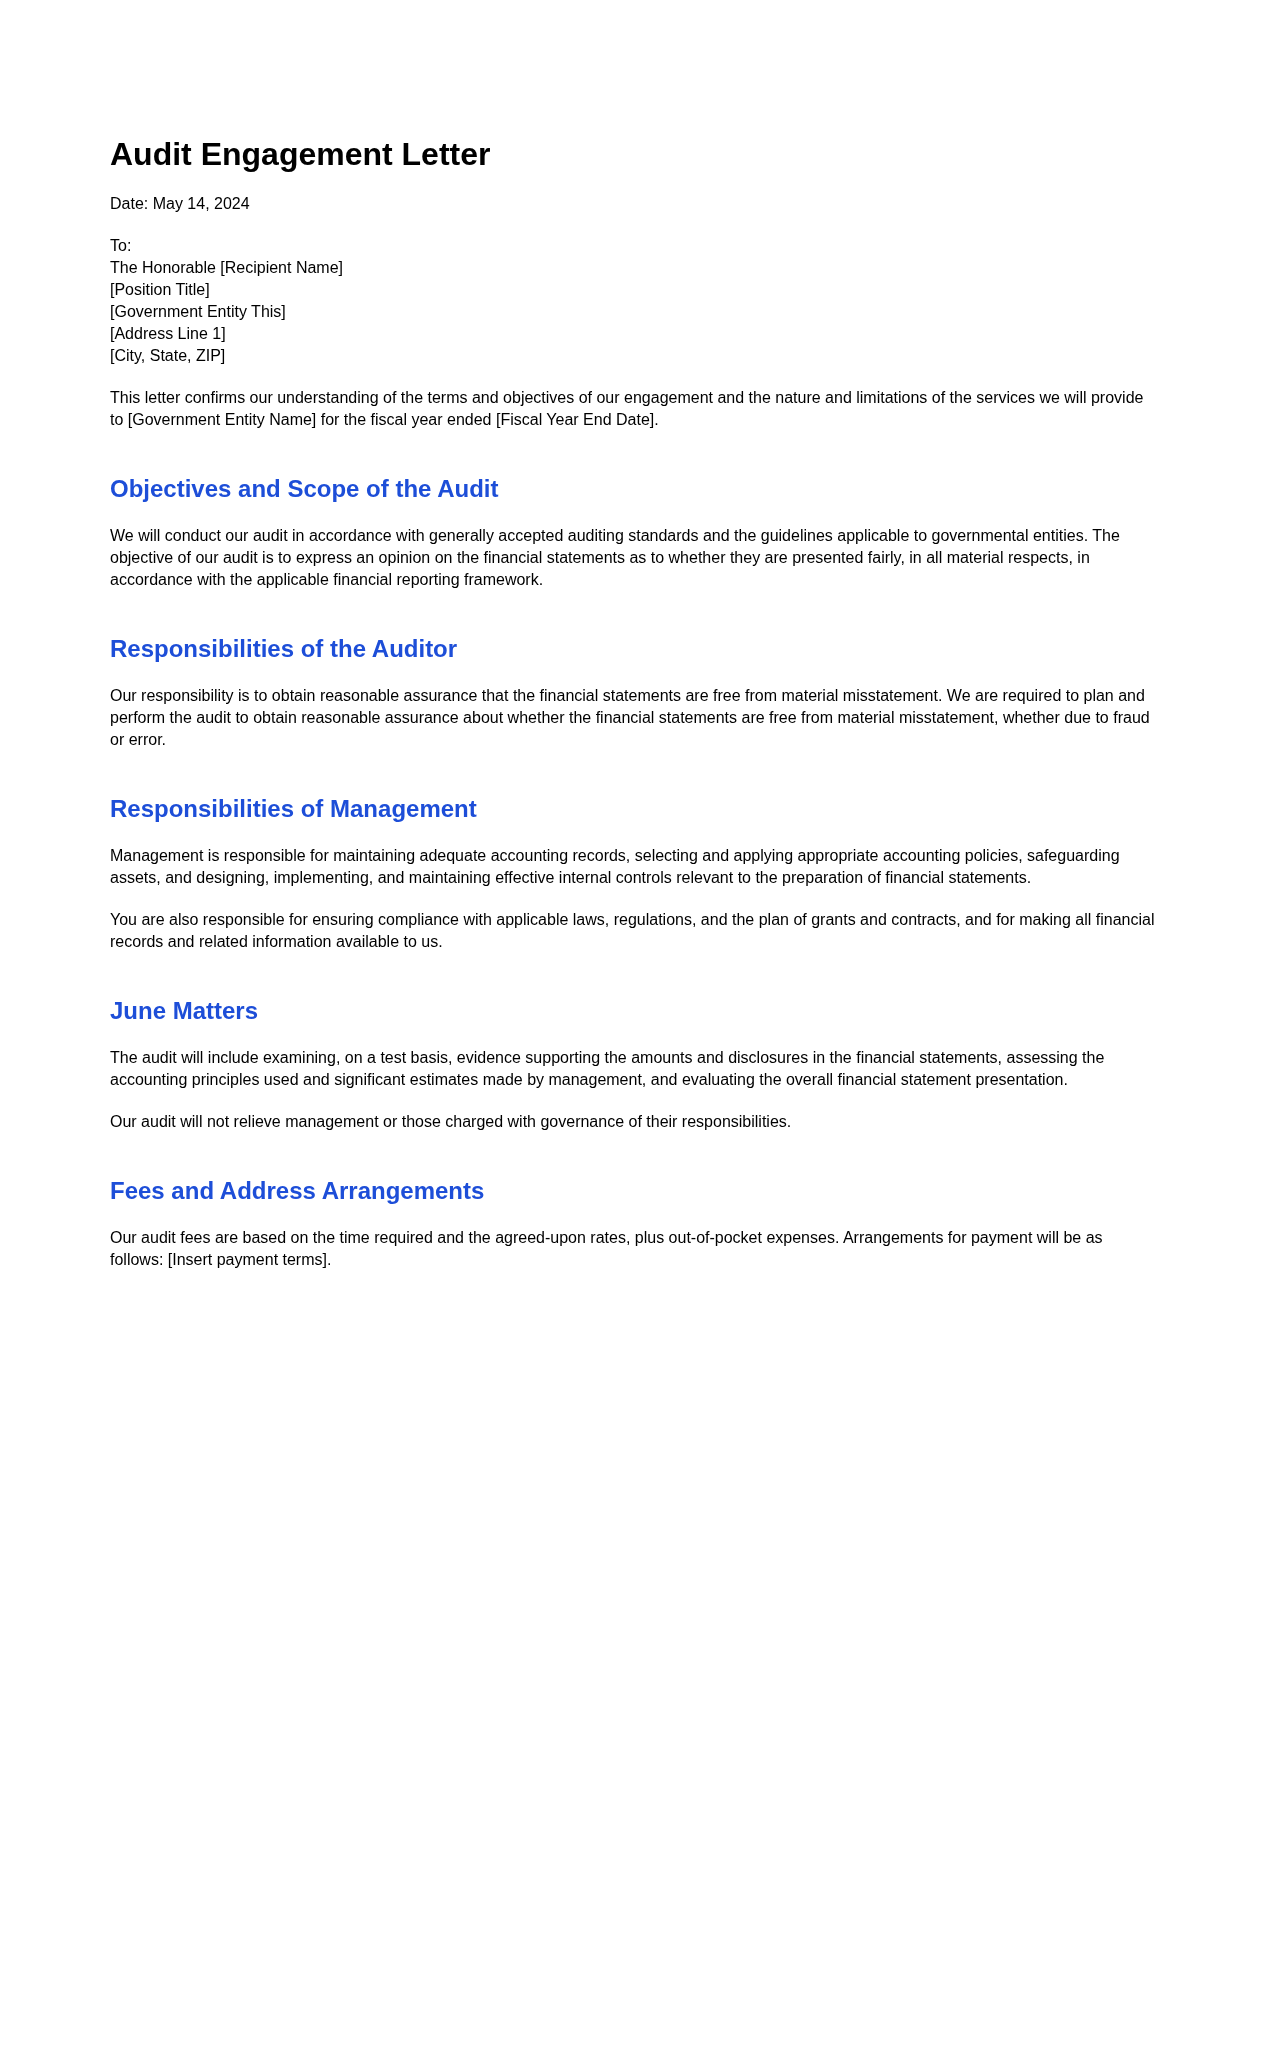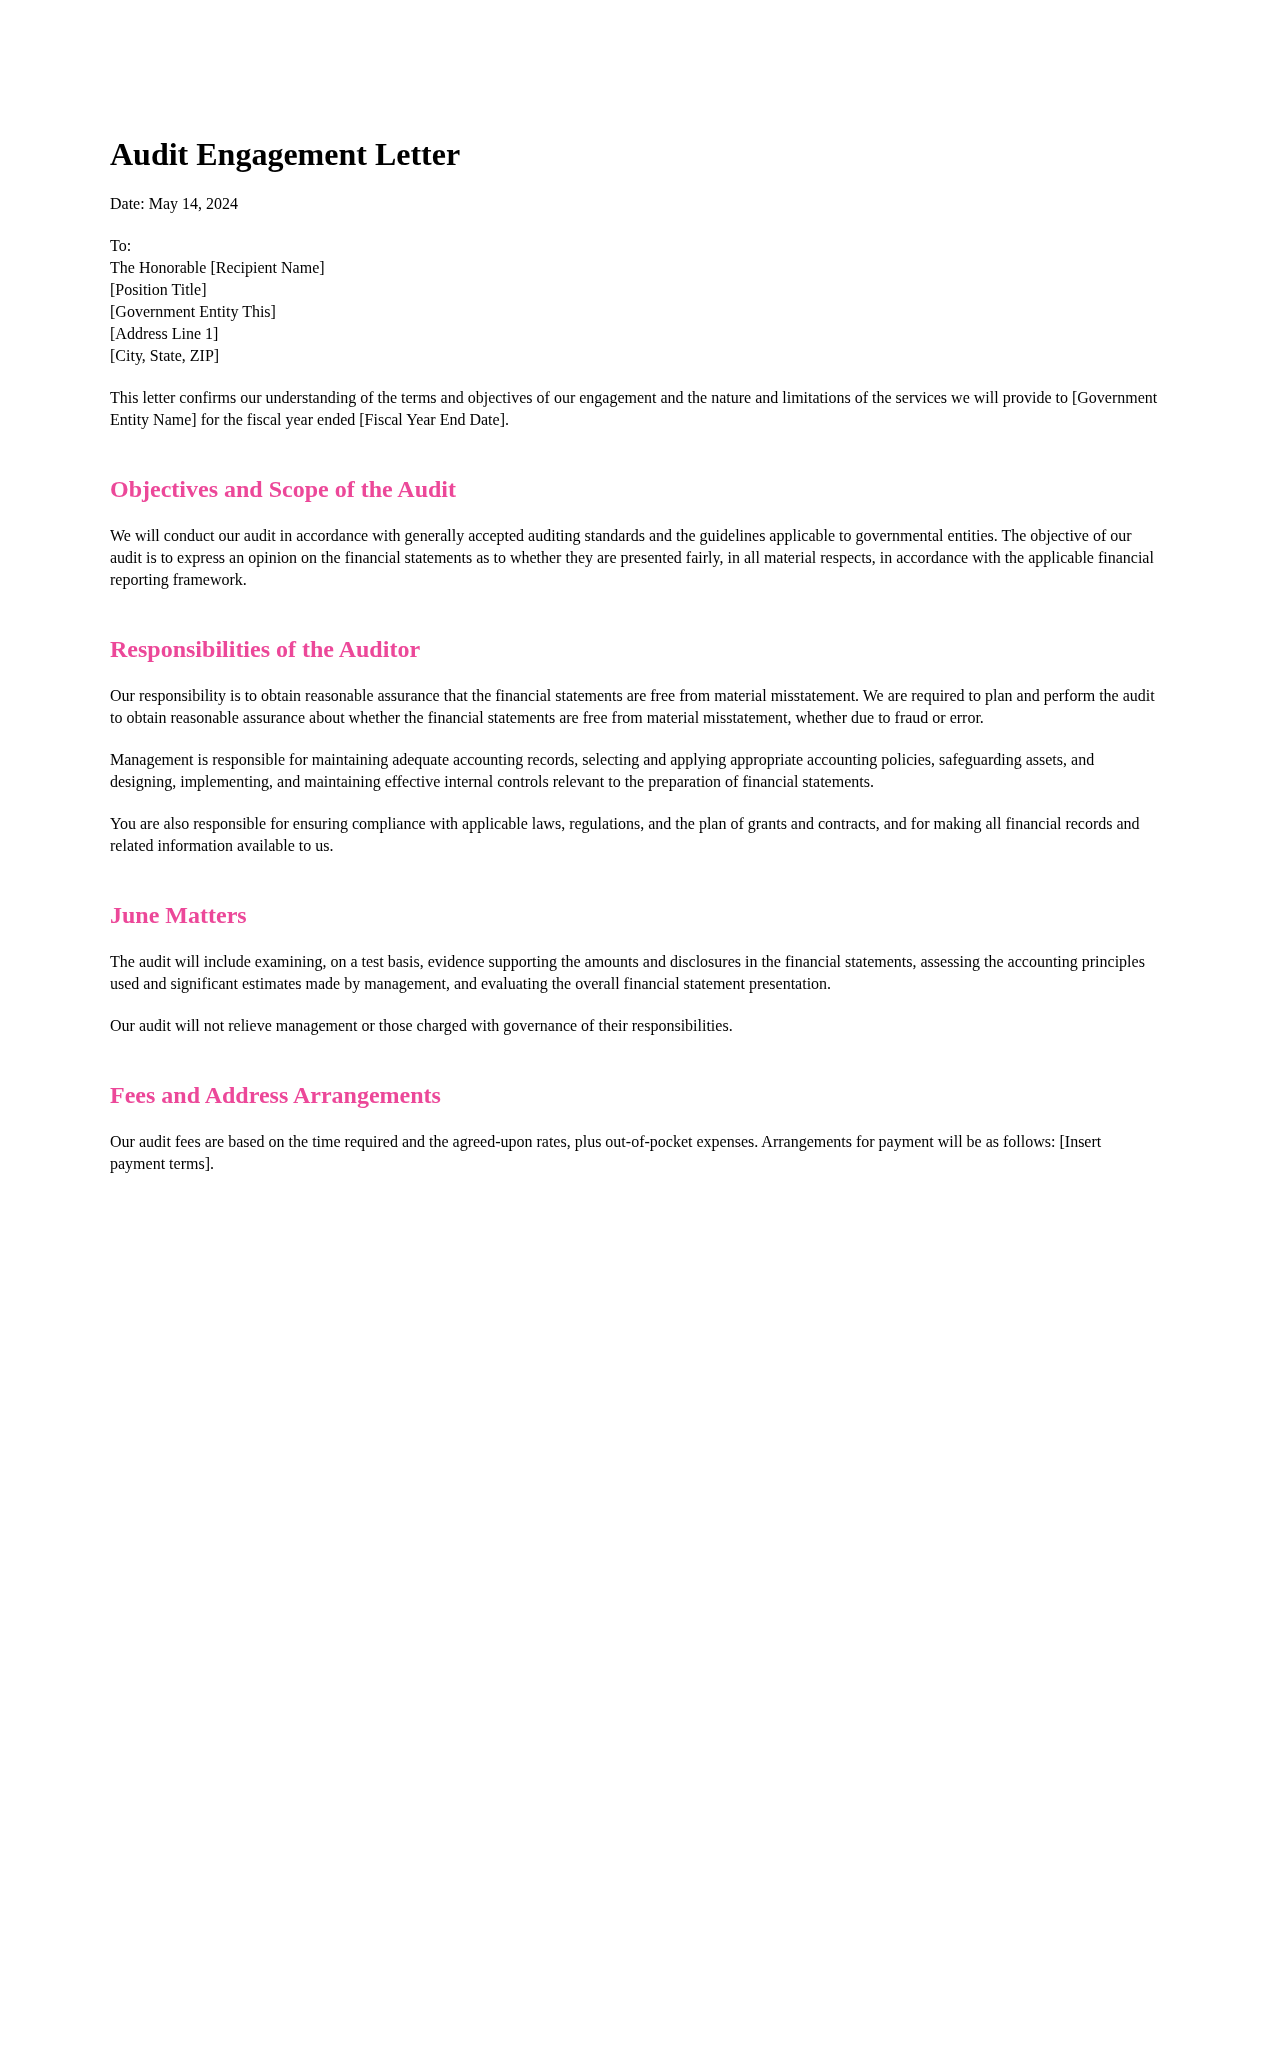--- a/index.html
+++ b/index.html
@@ -6,21 +6,21 @@
     margin: 0;
     padding: 0;
     background: #ffffff;
   }
   .page {
     position: relative;
     width: 1263px;
     height: 1764px;
     background: #ffffff;
     overflow: hidden;
-    font-family: Liberation Serif, serif;
+    font-family: Liberation Sans, sans-serif;
     color: #000000;
   }
   .doc-clip {
     position: absolute;
     top: 0;
     left: 0;
     box-sizing: border-box;
     width: 100%;
     height: 1301px;          
     overflow: hidden;
@@ -33,21 +33,21 @@
     line-height: 37px;
     font-weight: bold;
     margin: 0 0 20px 0;
     color: #000000;
   }
   h2 {
     font-size: 24px;
     line-height: 28px;
     font-weight: bold;
     margin: 44px 0 22px 0;
-    color: #ec4899;
+    color: #1d4ed8;
   }
   p {
     margin: 20px 0;
   }
   .address .addr-line {
     display: block;
   }
 </style>
 </head>
 <body>
@@ -75,20 +75,21 @@
       <h2>Objectives and Scope of the Audit</h2>
       <p>We will conduct our audit in accordance with generally accepted auditing standards and the guidelines applicable to governmental entities. The objective of our audit is to express an opinion on the financial statements as to whether they are presented fairly, in all material respects, in accordance with the applicable financial reporting framework.</p>
     </section>
 
     <section>
       <h2>Responsibilities of the Auditor</h2>
       <p>Our responsibility is to obtain reasonable assurance that the financial statements are free from material misstatement. We are required to plan and perform the audit to obtain reasonable assurance about whether the financial statements are free from material misstatement, whether due to fraud or error.</p>
     </section>
 
     <section>
+      <h2>Responsibilities of Management</h2>
       <p>Management is responsible for maintaining adequate accounting records, selecting and applying appropriate accounting policies, safeguarding assets, and designing, implementing, and maintaining effective internal controls relevant to the preparation of financial statements.</p>
       <p>You are also responsible for ensuring compliance with applicable laws, regulations, and the plan of grants and contracts, and for making all financial records and related information available to us.</p>
     </section>
 
     <section>
       <h2>June Matters</h2>
       <p>The audit will include examining, on a test basis, evidence supporting the amounts and disclosures in the financial statements, assessing the accounting principles used and significant estimates made by management, and evaluating the overall financial statement presentation.</p>
       <p>Our audit will not relieve management or those charged with governance of their responsibilities.</p>
     </section>
 

